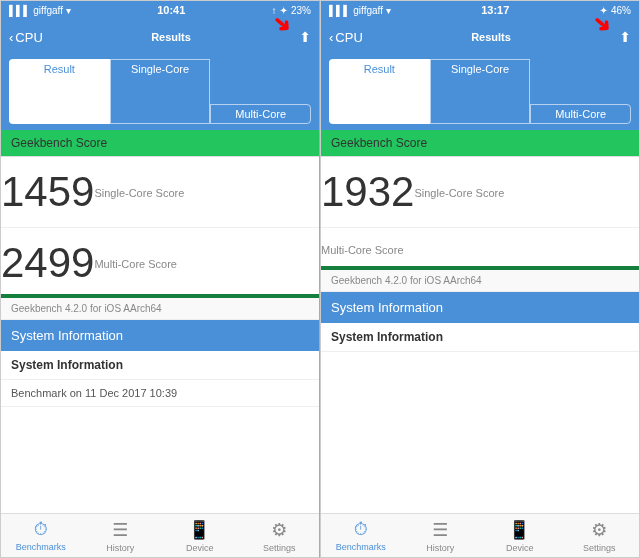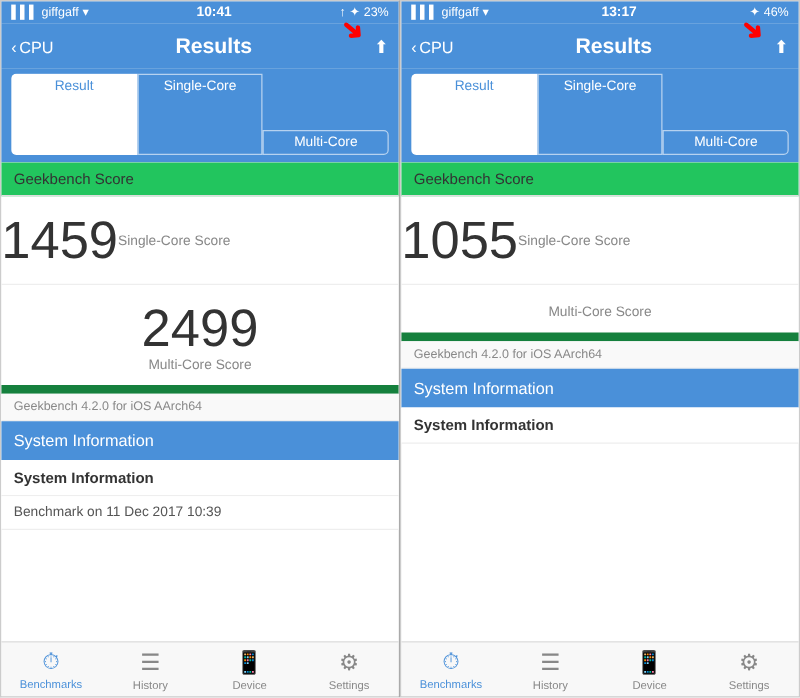--- a/index.html
+++ b/index.html
@@ -68,21 +68,21 @@
     .nav-back {
       display: flex;
       align-items: center;
       color: white;
       font-size: 13px;
       gap: 2px;
     }
 
     .nav-title {
       color: white;
-      font-size: 17px;
+      font-size: 11px;
       font-weight: 600;
     }
 
     .nav-share {
       color: white;
       font-size: 14px;
     }
 
     
     .tab-selector {
@@ -149,24 +149,23 @@
     }
 
     .score-label {
       font-size: 11px;
       color: #888;
       margin-top: 2px;
     }
 
     .multi-score-section {
       display: flex;
-      flex-direction: column;
       align-items: center;
       padding: 14px 0 10px;
-      border-bottom: 7px solid #15803d;
+      border-bottom: 4px solid #15803d;
     }
 
     .info-row {
       padding: 5px 10px;
       font-size: 10px;
       color: #888;
       background: #f9f9f9;
       border-bottom: 1px solid #eee;
     }
 
@@ -346,21 +345,21 @@
     <div class="tab-selector">
       <div class="tab-btn active">Result</div>
       <div class="tab-btn">Single-Core</div>
       <div class="tab-btn">Multi-Core</div>
     </div>
 
     <div class="content">
       <div class="section-header">Geekbench Score</div>
 
       <div class="score-section">
-        <div class="score-number">1055</div>
+        <div class="score-number">1932</div>
         <div class="score-label">Single-Core Score</div>
       </div>
 
       <div class="multi-score-section">
         <div class="score-label">Multi-Core Score</div>
       </div>
 
       <div class="info-row">Geekbench 4.2.0 for iOS AArch64</div>
 
       <div class="sys-info-header">System Information</div>

